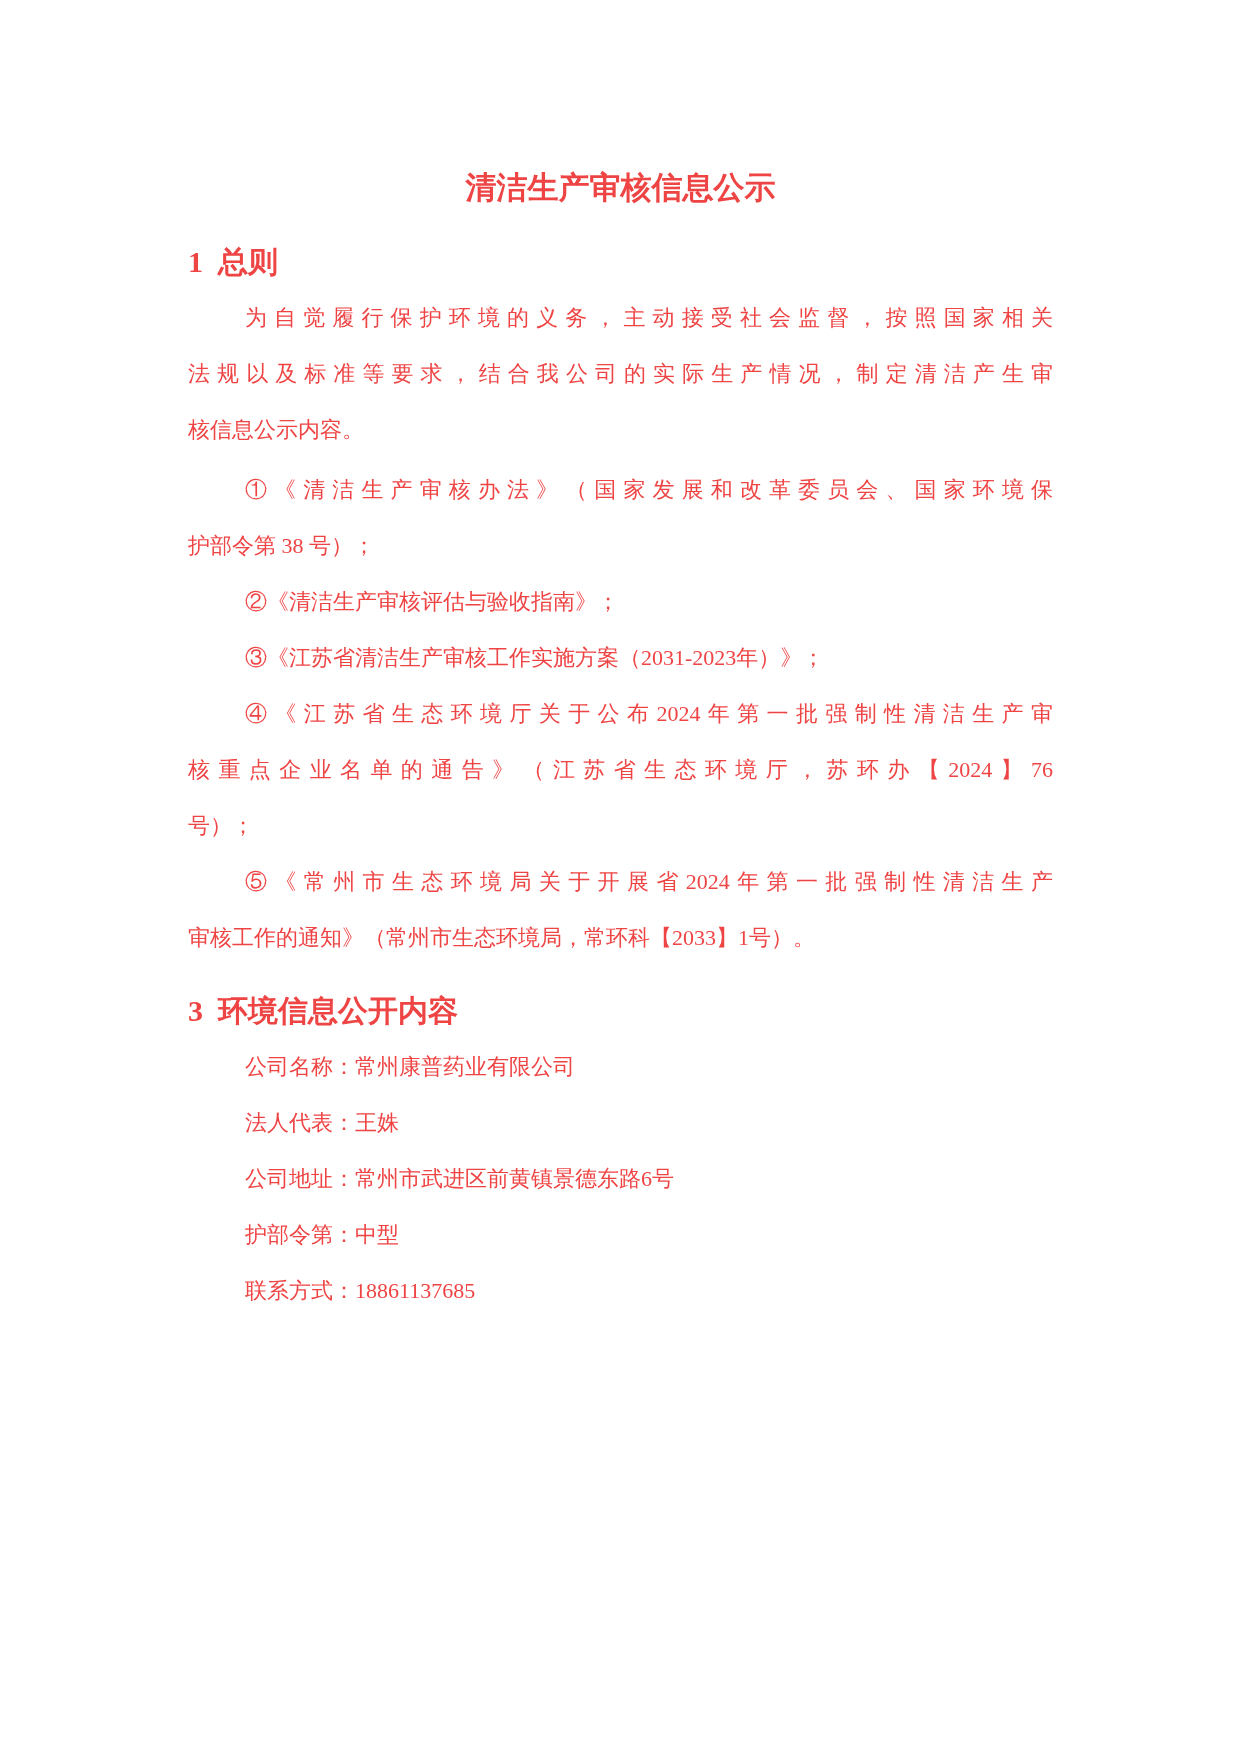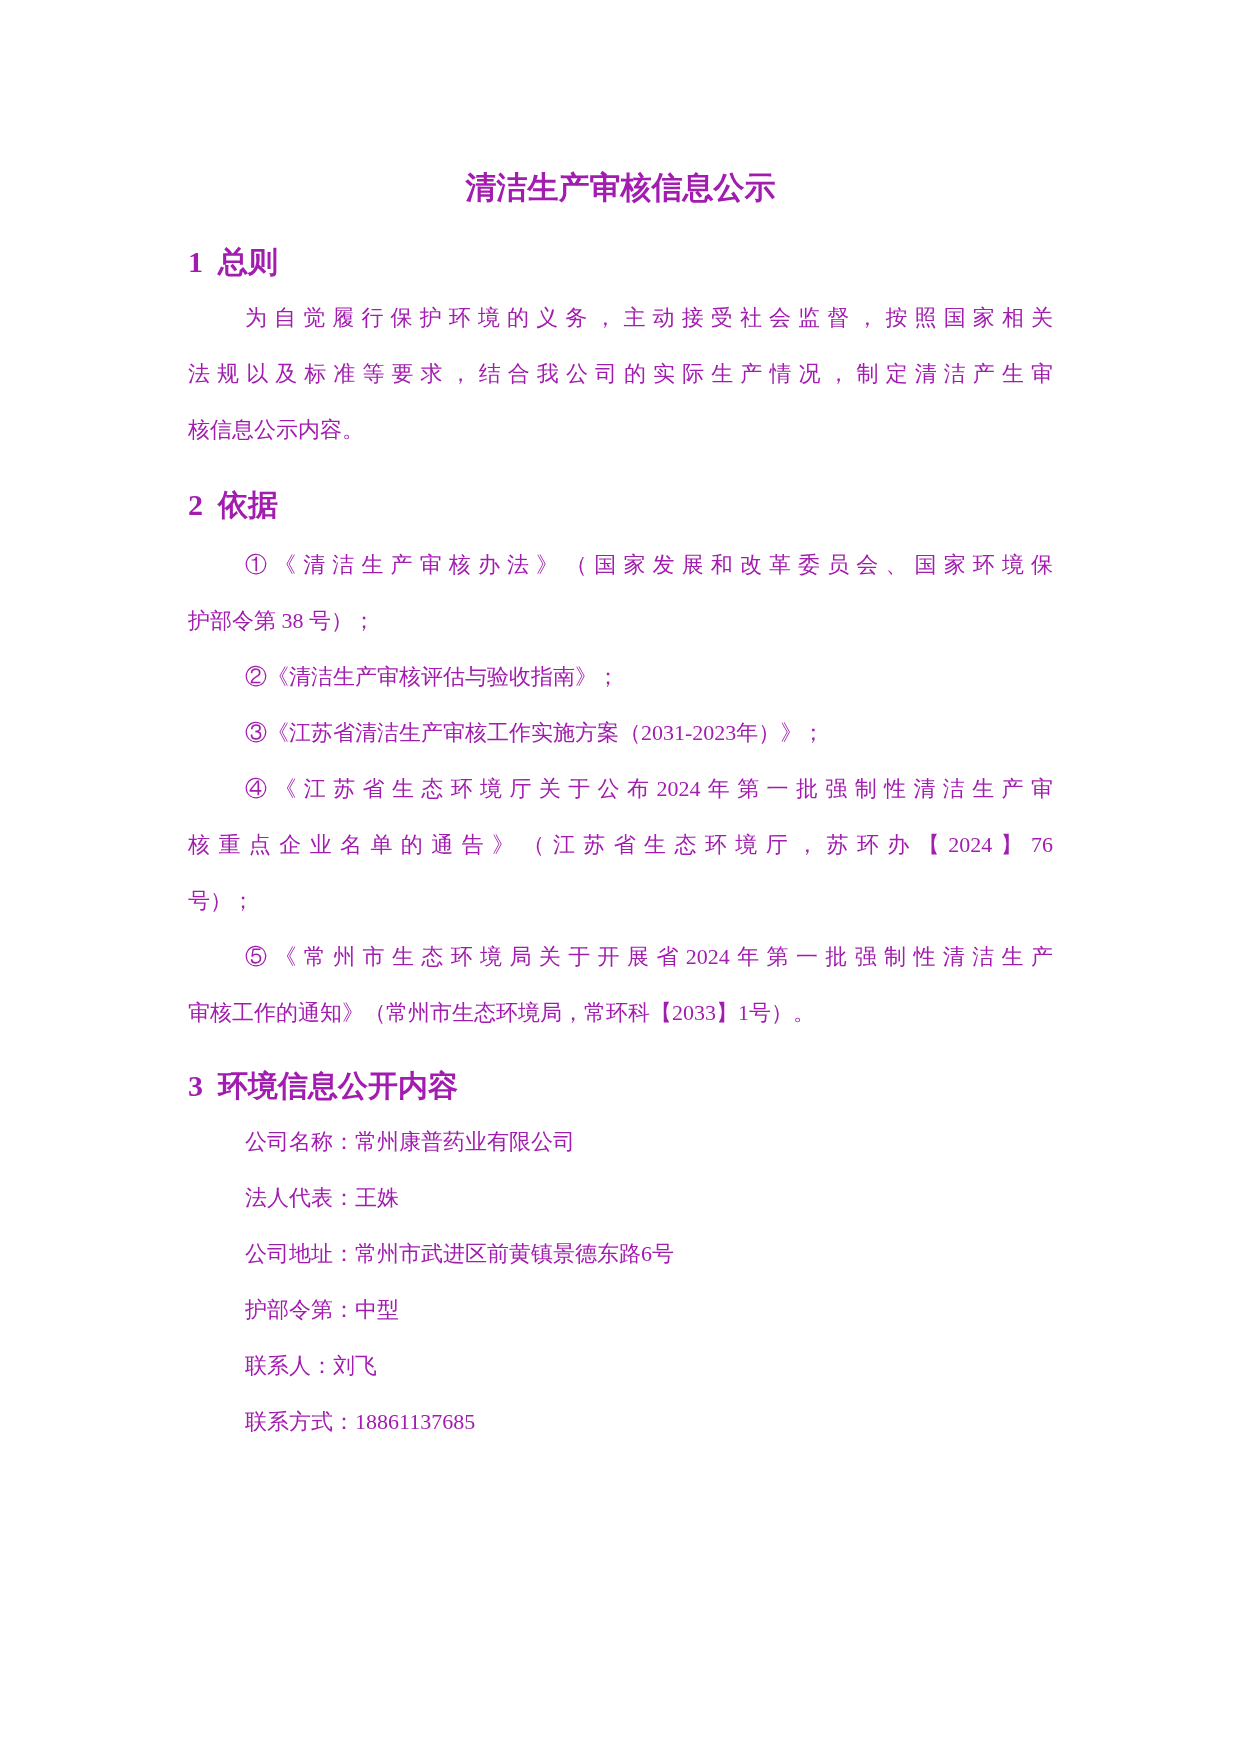--- a/index.html
+++ b/index.html
@@ -1,21 +1,21 @@
 <!DOCTYPE html>
 <html><head>
 <meta charset="utf-8">
 <style>
   * { margin:0; padding:0; box-sizing:border-box; }
   html, body { background:#ffffff; }
   .page {
     width:1240px;
     height:1753px;
     background:#ffffff;
-    color:#a21caf;
+    color:#ef4444;
     font-family:"Liberation Serif","DejaVu Serif",serif;
     position:relative;
     overflow:hidden;
   }
   .content { padding:160px 187px 0 188px; }
   .doc-title {
     font-size:31px;
     line-height:56px;
     height:56px;
     font-weight:bold;
@@ -55,33 +55,31 @@
 <div class="page">
   <div class="content">
 
     <div class="doc-title">清洁生产审核信息公示</div>
 
     <div class="h-sec mt-18">1  总则</div>
     <div class="line indent stretch">为自觉履行保护环境的义务，主动接受社会监督，按照国家相关</div>
     <div class="line stretch">法规以及标准等要求，结合我公司的实际生产情况，制定清洁产生审</div>
     <div class="line">核信息公示内容。</div>
 
-    <div class="h-sec mt-19">2  依据</div>
     <div class="line indent stretch mt-4">①《清洁生产审核办法》（国家发展和改革委员会、国家环境保</div>
     <div class="line">护部令第 38 号）；</div>
     <div class="line indent">②《清洁生产审核评估与验收指南》；</div>
     <div class="line indent">③《江苏省清洁生产审核工作实施方案（2031-2023年）》；</div>
     <div class="line indent stretch">④《江苏省生态环境厅关于公布2024年第一批强制性清洁生产审</div>
     <div class="line stretch">核重点企业名单的通告》（江苏省生态环境厅，苏环办【2024】76</div>
     <div class="line">号）；</div>
     <div class="line indent stretch">⑤《常州市生态环境局关于开展省2024年第一批强制性清洁生产</div>
     <div class="line">审核工作的通知》（常州市生态环境局，常环科【2033】1号）。</div>
 
     <div class="h-sec mt-17">3  环境信息公开内容</div>
     <div class="line indent">公司名称：常州康普药业有限公司</div>
     <div class="line indent">法人代表：王姝</div>
     <div class="line indent">公司地址：常州市武进区前黄镇景德东路6号</div>
     <div class="line indent">护部令第：中型</div>
-    <div class="line indent">联系人：刘飞</div>
     <div class="line indent">联系方式：18861137685</div>
 
   </div>
 </div>
 
 </body></html>

